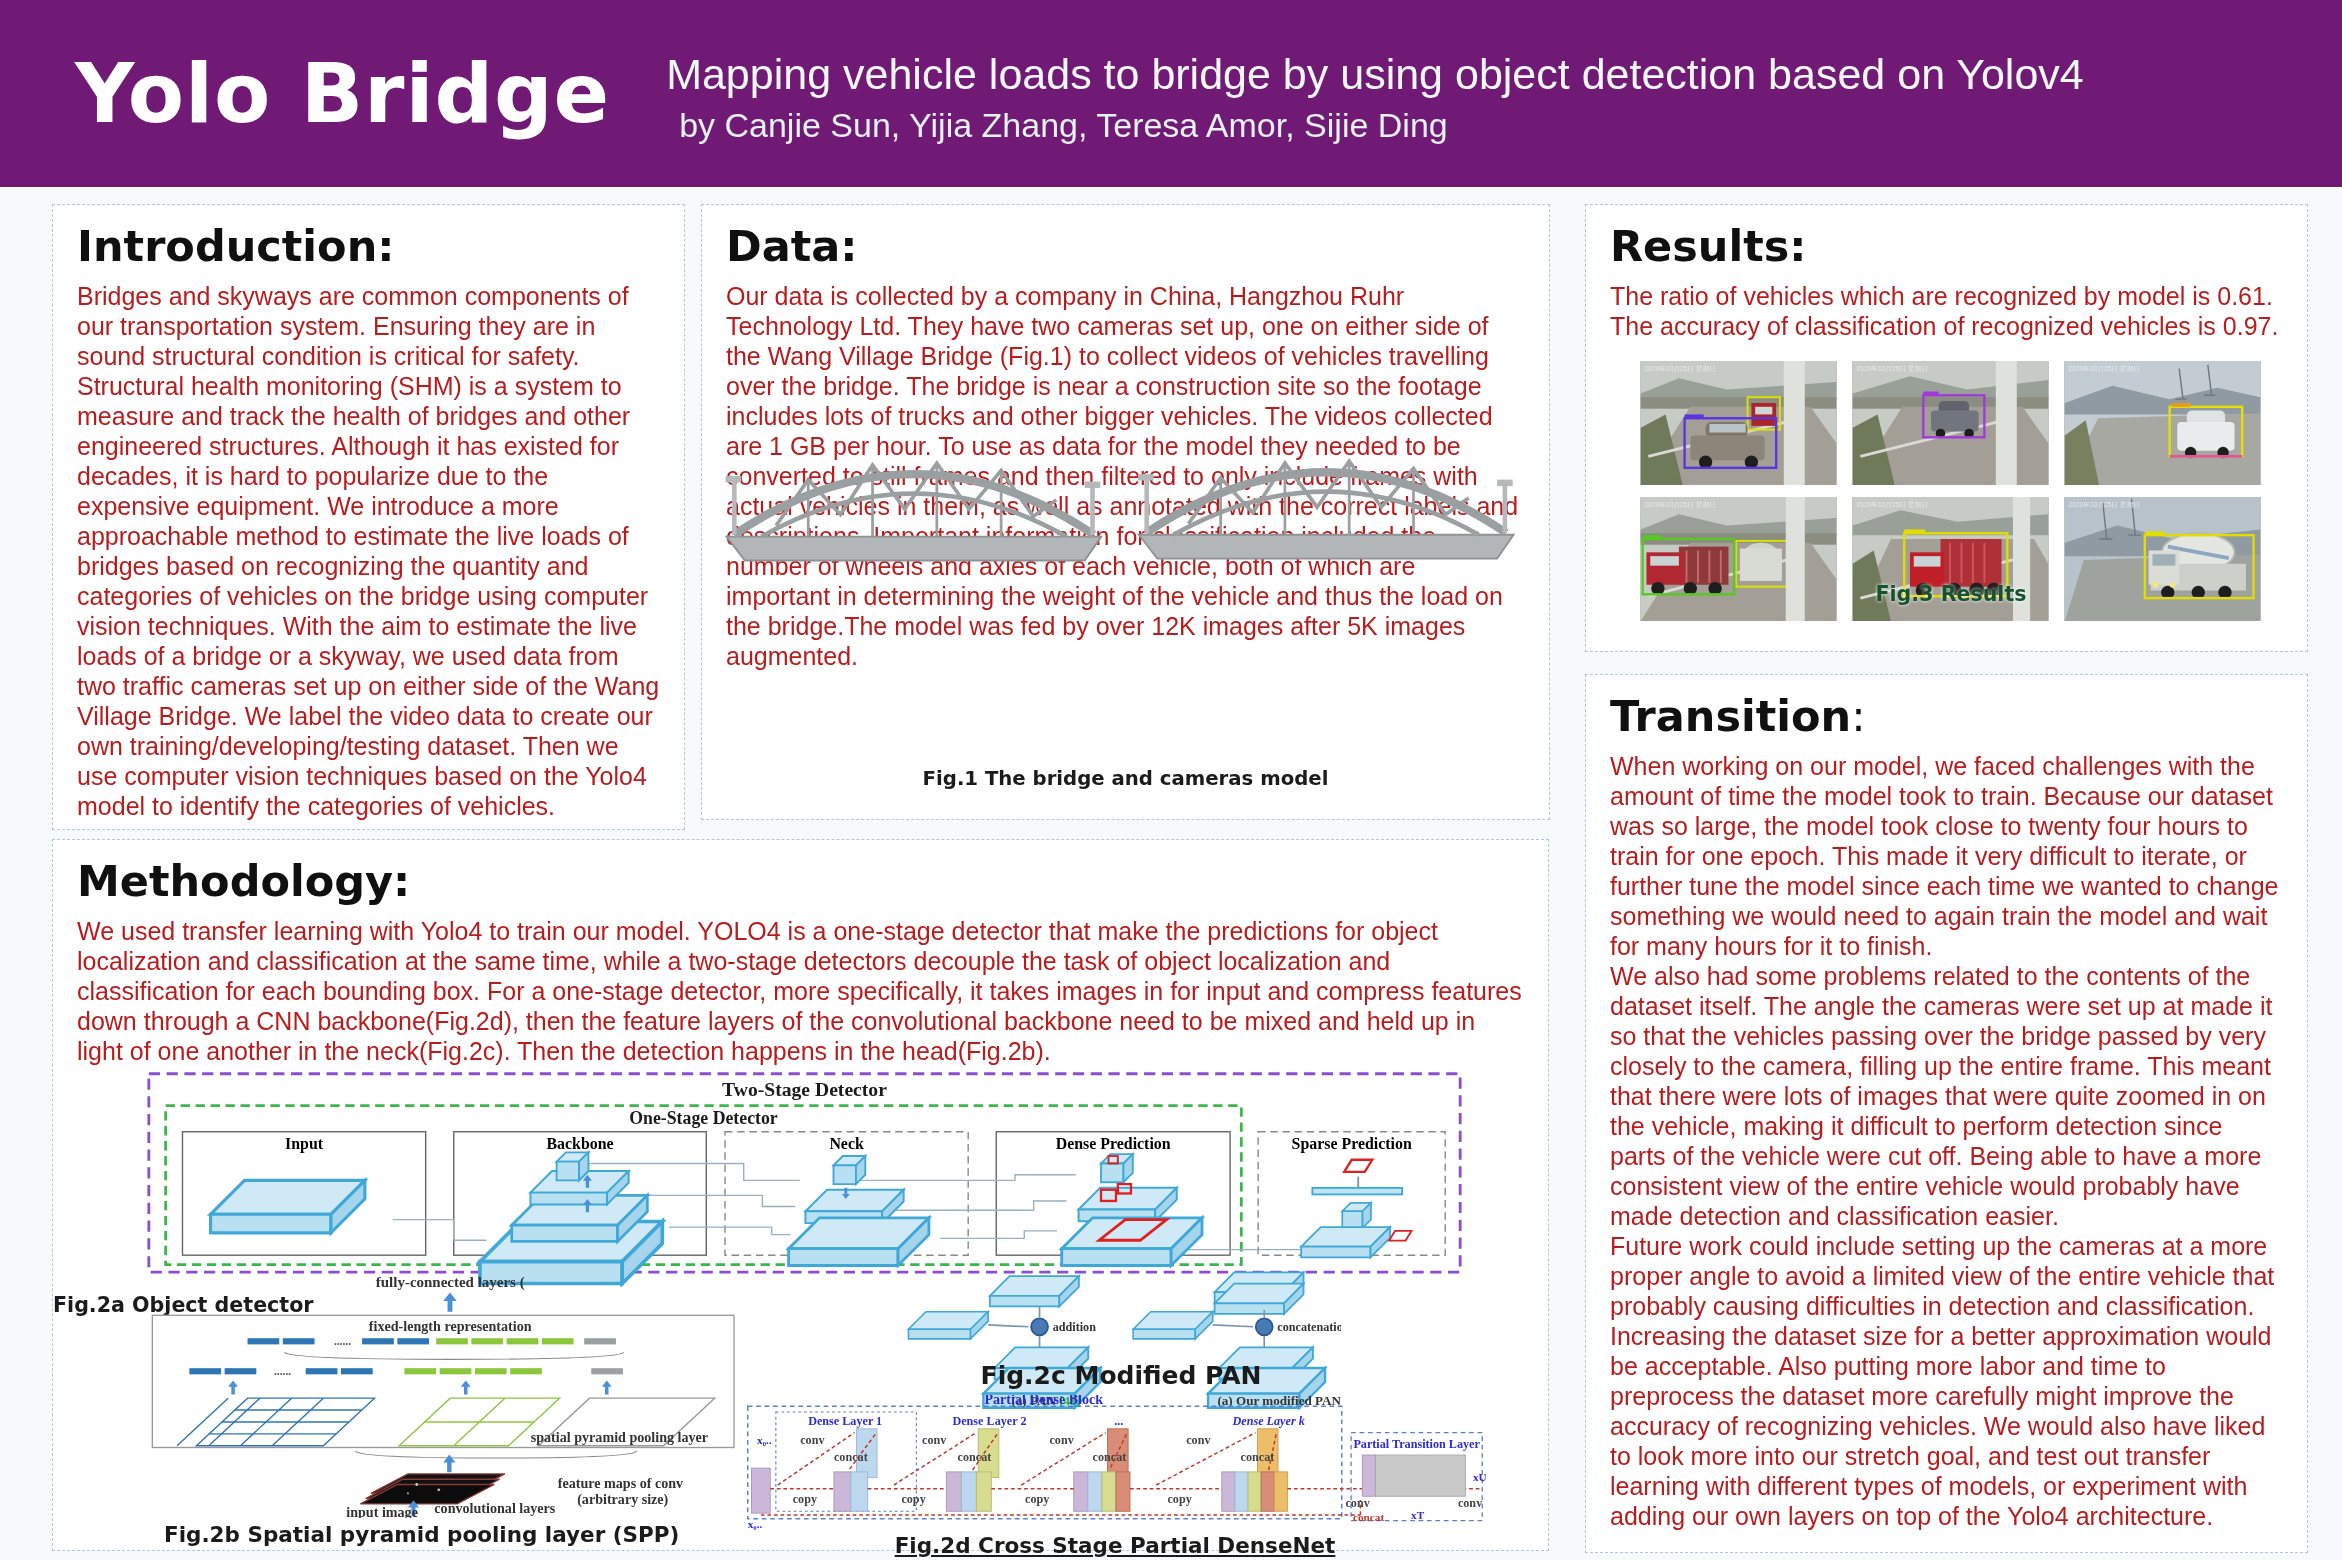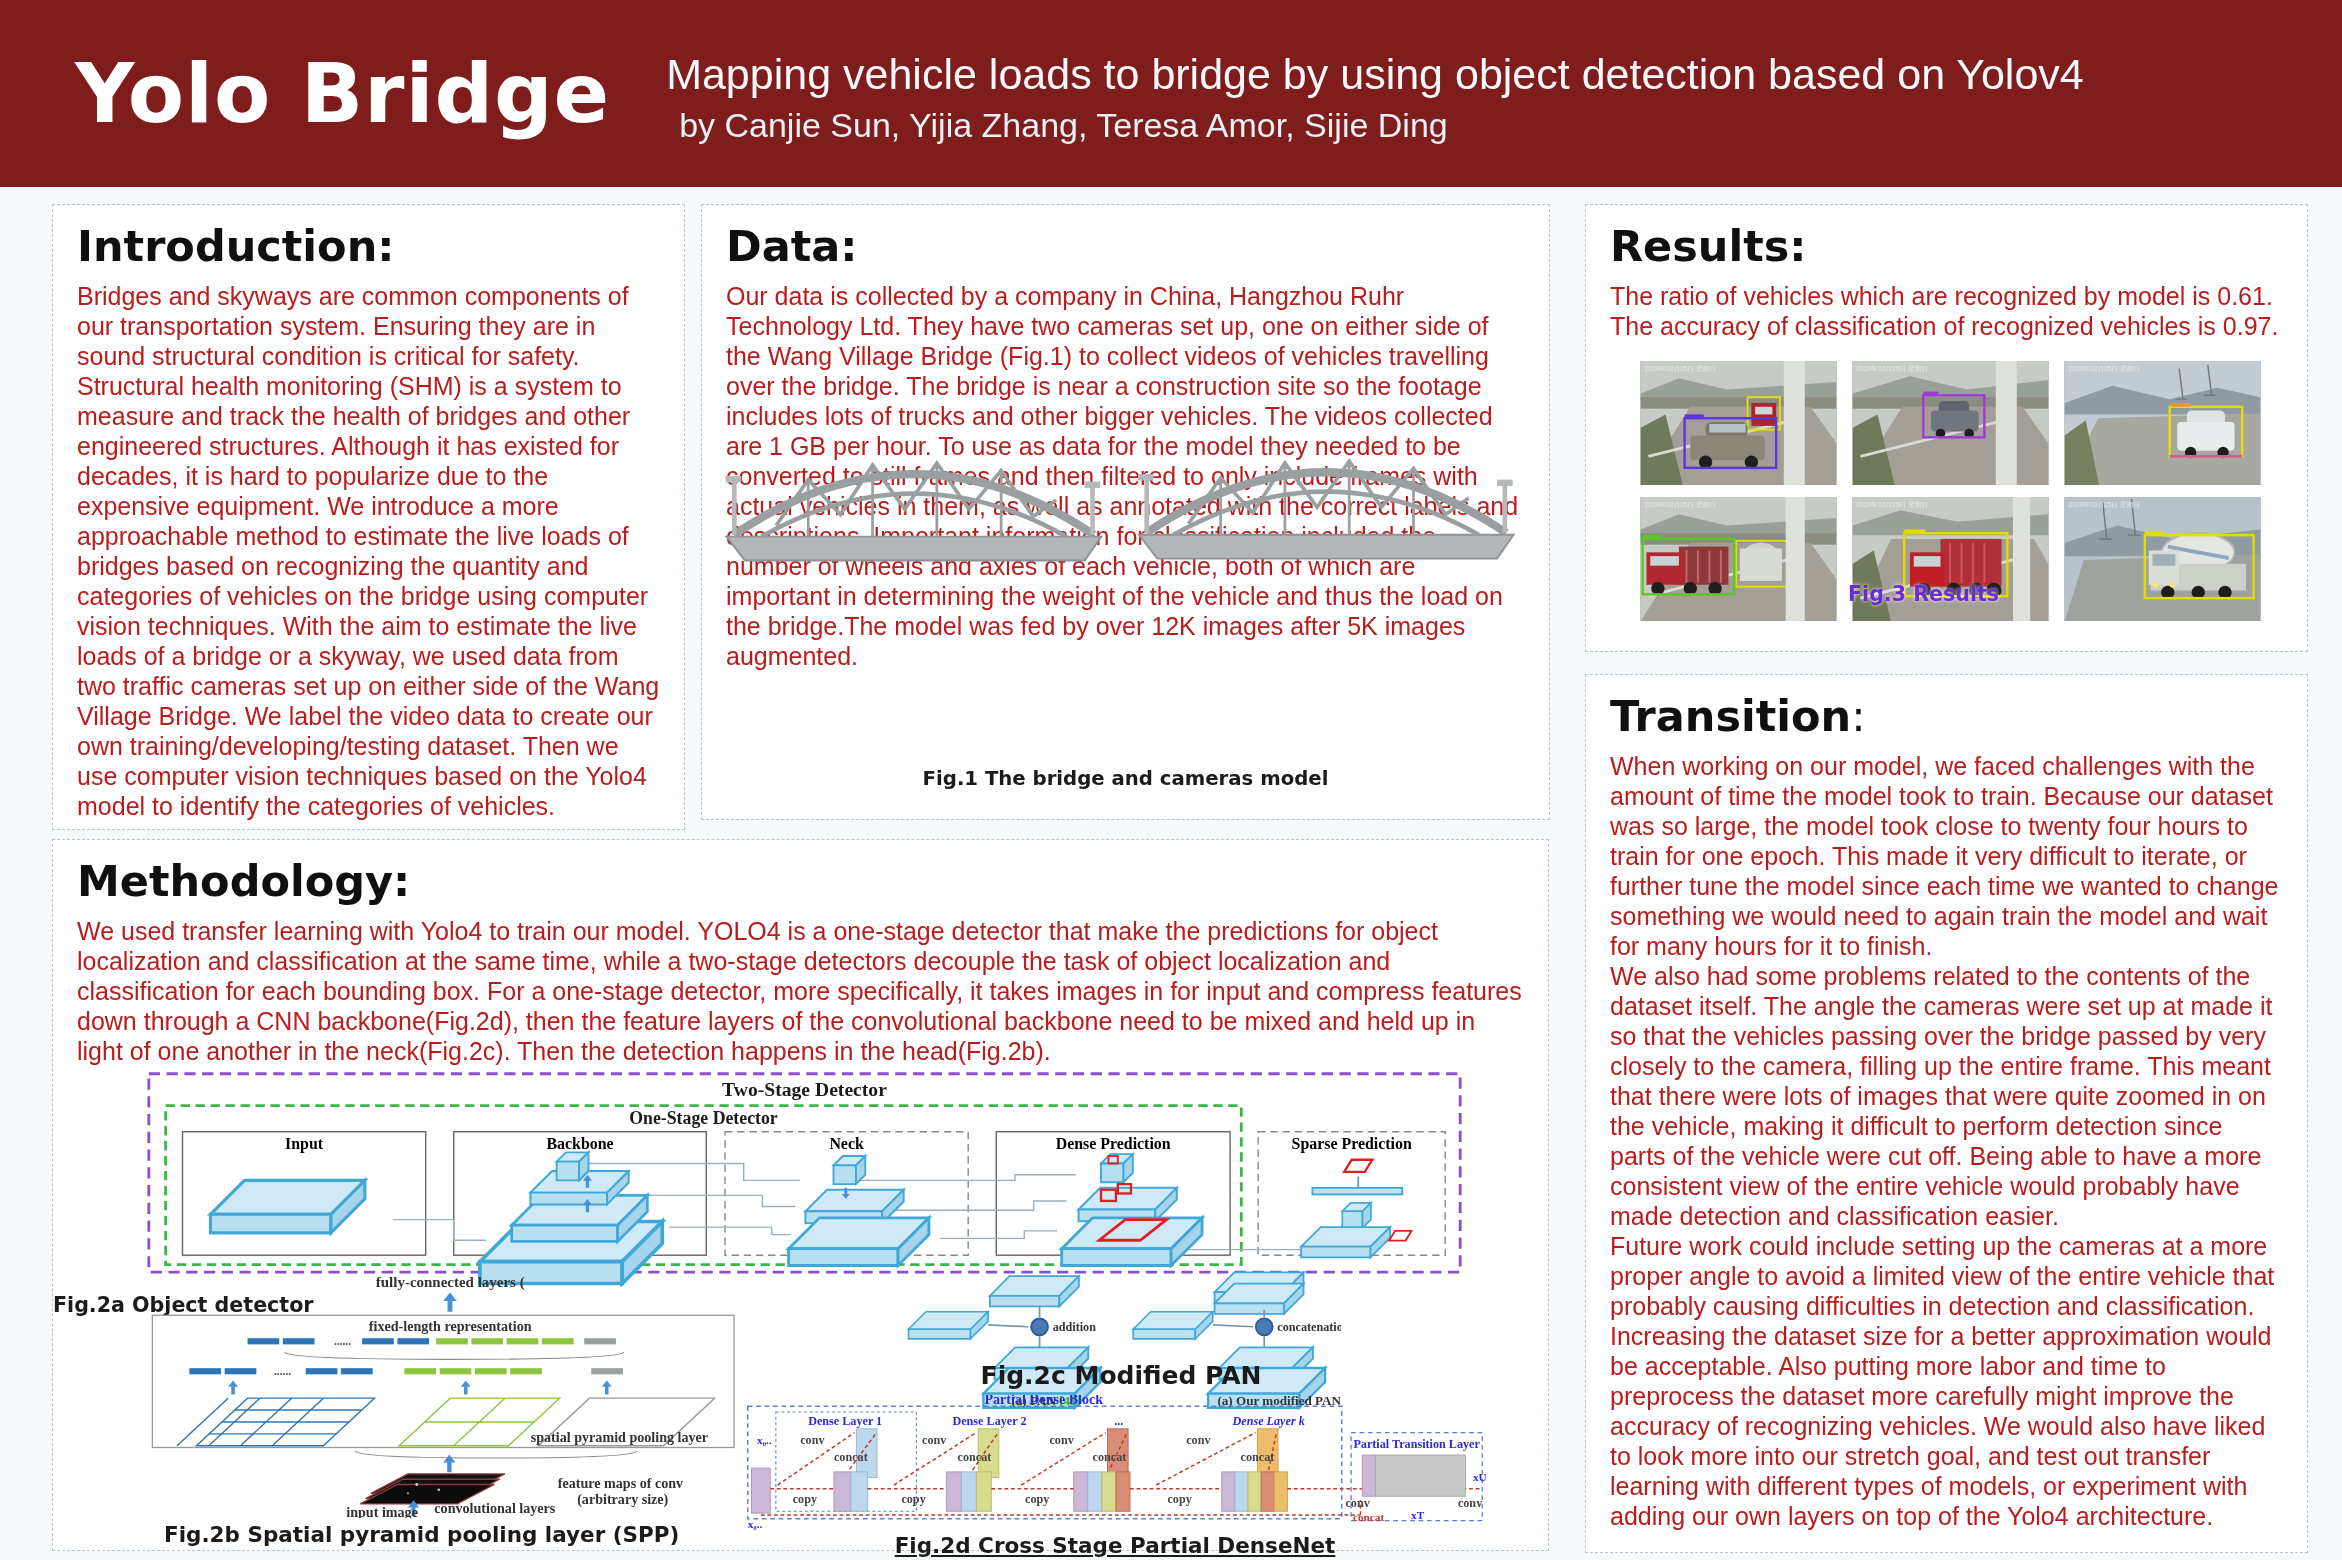--- a/index.html
+++ b/index.html
@@ -1,19 +1,19 @@
 <!DOCTYPE html>
 <html style="font-size:15px"><head>
 <meta charset="utf-8">
 <style>
   html,body{margin:0;padding:0;background:#e9eef0;}
   .poster{position:relative;width:2342px;height:1561px;background:#f7fafa;overflow:hidden;
           font-family:"Liberation Sans",sans-serif;color:#161616;}
   
-  .header{position:absolute;left:0;top:0;width:2342px;height:187px;background:#7f1d1d;
+  .header{position:absolute;left:0;top:0;width:2342px;height:187px;background:#701a75;
           display:flex;align-items:center;}
   .header h1{margin:0 0 0 75px;font-family:"DejaVu Sans",sans-serif;font-weight:800;
              font-size:82px;color:#ffffff;letter-spacing:0.9px;line-height:1;}
   .header-sub{margin-left:56px;margin-top:5.6px;}
   .subtitle{font-size:43px;font-weight:400;color:#f2f8f9;line-height:1.25;}
   .byline{font-size:34px;font-weight:300;color:#e6f1f3;margin-left:13px;margin-top:3.7px;}
   
   .box{position:absolute;background:#ffffff;border:1.9px dashed #b3c5d6;box-sizing:border-box;padding:17px 24px;}
   .box h2{margin:0 0 9.4px 0;font-family:"DejaVu Sans",sans-serif;font-weight:800;
           font-size:43px;color:#101010;line-height:1.15;}
@@ -25,22 +25,22 @@
   #discussion-box{left:1585px;top:674px;width:723px;height:879px;}
   #method-box{left:52px;top:839px;width:1497px;height:712px;}
   #discussion-box p{margin:0;}
   
   .figcap{font-family:"DejaVu Sans",sans-serif;font-weight:700;color:#1b1b1b;}
   #fig1-svg{position:absolute;left:19px;top:236px;}
   .fig1-cap{position:absolute;left:0;top:562px;width:100%;text-align:center;font-size:19.7px;}
   .tiles{position:absolute;left:54px;top:156px;width:620px;display:grid;
          grid-template-columns:repeat(3,197px);grid-auto-rows:124px;gap:12px 15px;}
   .tile{width:197px;height:124px;background:#bfc4c0;overflow:hidden;}
-  .fig3-cap{position:absolute;left:262px;top:377px;width:206px;font-size:20.6px;
-            color:#6d28d9;text-shadow:0 0 3.7px #ffffff;}
+  .fig3-cap{position:absolute;left:262px;top:377px;width:206px;text-align:center;font-size:20.6px;
+            color:#14532d;text-shadow:0 0 3.7px #ffffff;}
   
   .fig2a-wrap{position:absolute;left:91px;top:230px;}
   .fig2a-cap{position:absolute;left:0;top:453px;width:1497px;text-align:left;font-size:20.6px;}
   .fig2b-wrap{position:absolute;left:90px;top:433px;}
   .fig2b-cap{position:absolute;left:111px;top:682px;font-size:21.5px;}
   .fig2c-wrap{position:absolute;left:848px;top:423px;}
   .fig2c-cap{position:absolute;left:848px;top:521px;width:440px;text-align:center;font-size:25px;
              font-family:"DejaVu Sans",sans-serif;font-weight:800;}
   .fig2d-wrap{position:absolute;left:691px;top:555px;}
   .fig2d-cap{position:absolute;left:691px;top:693px;width:742px;text-align:center;font-size:21.5px;text-decoration:underline;}

